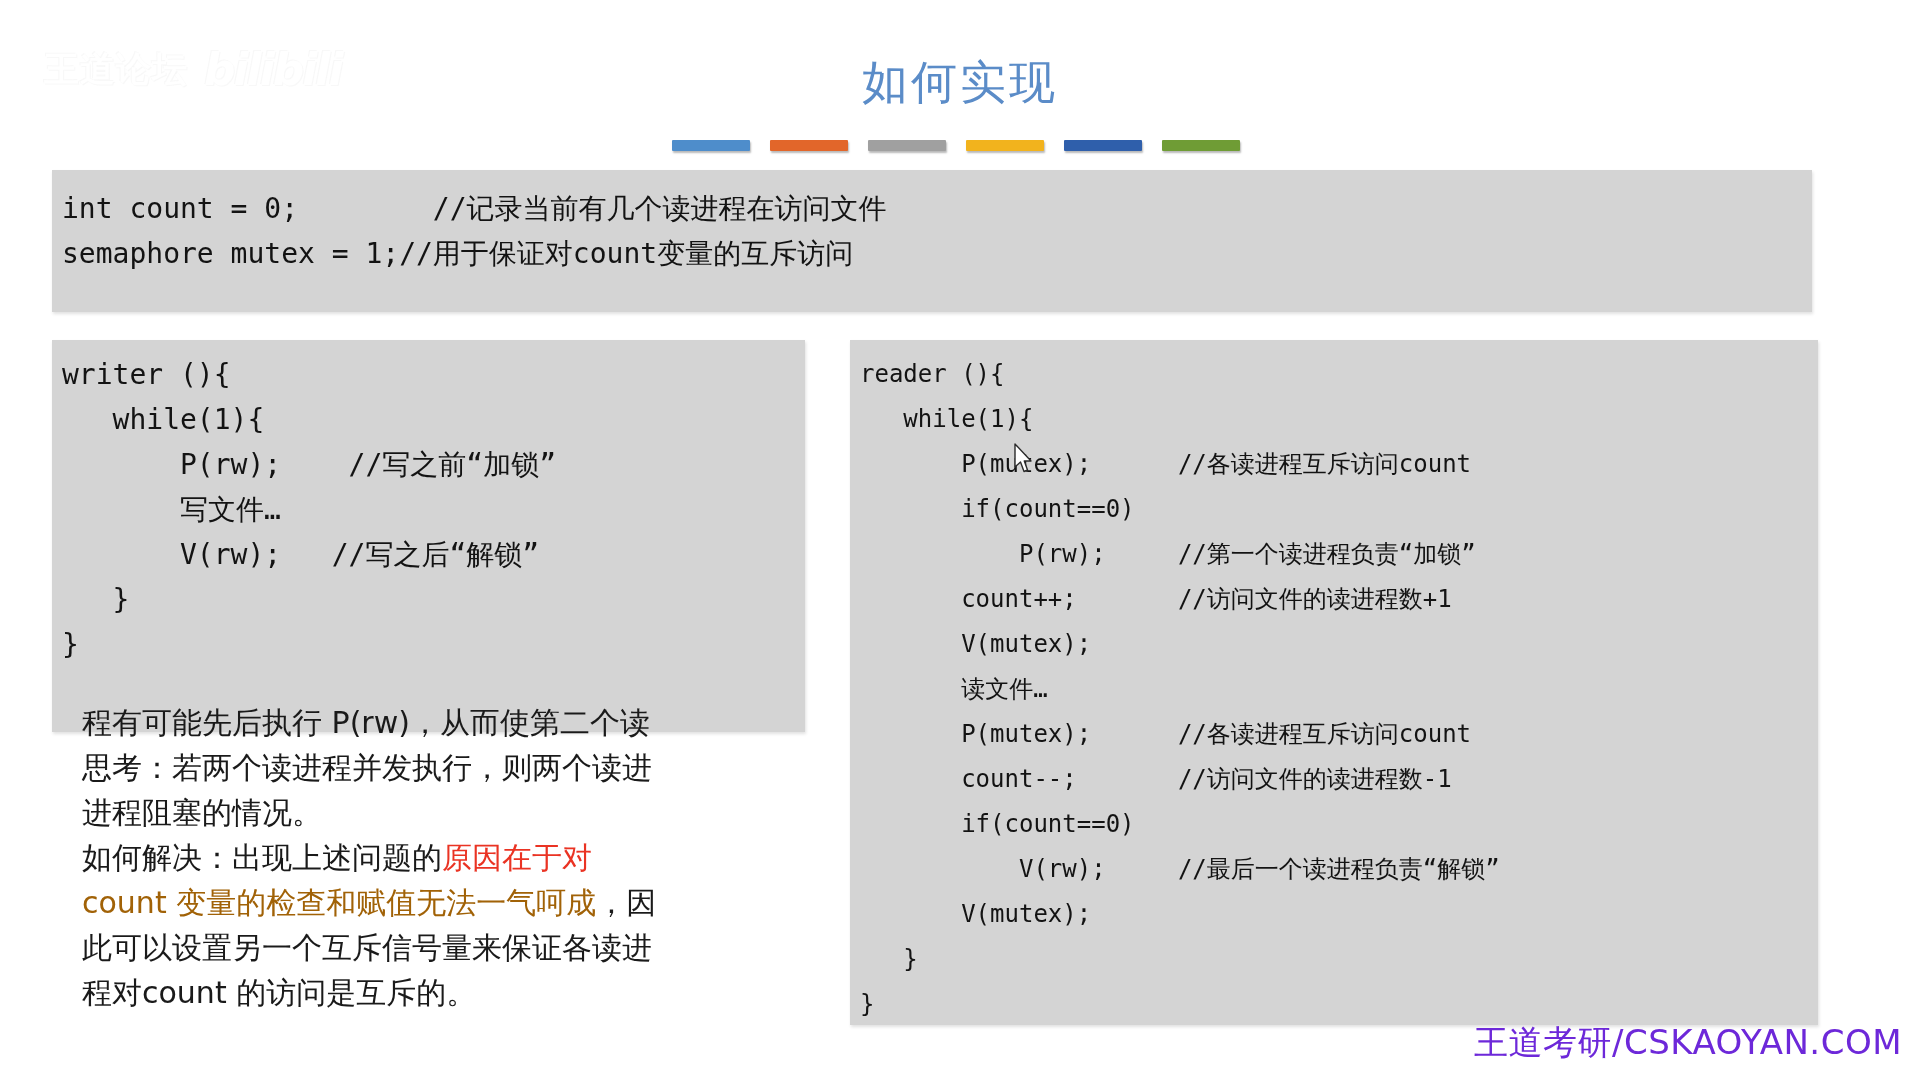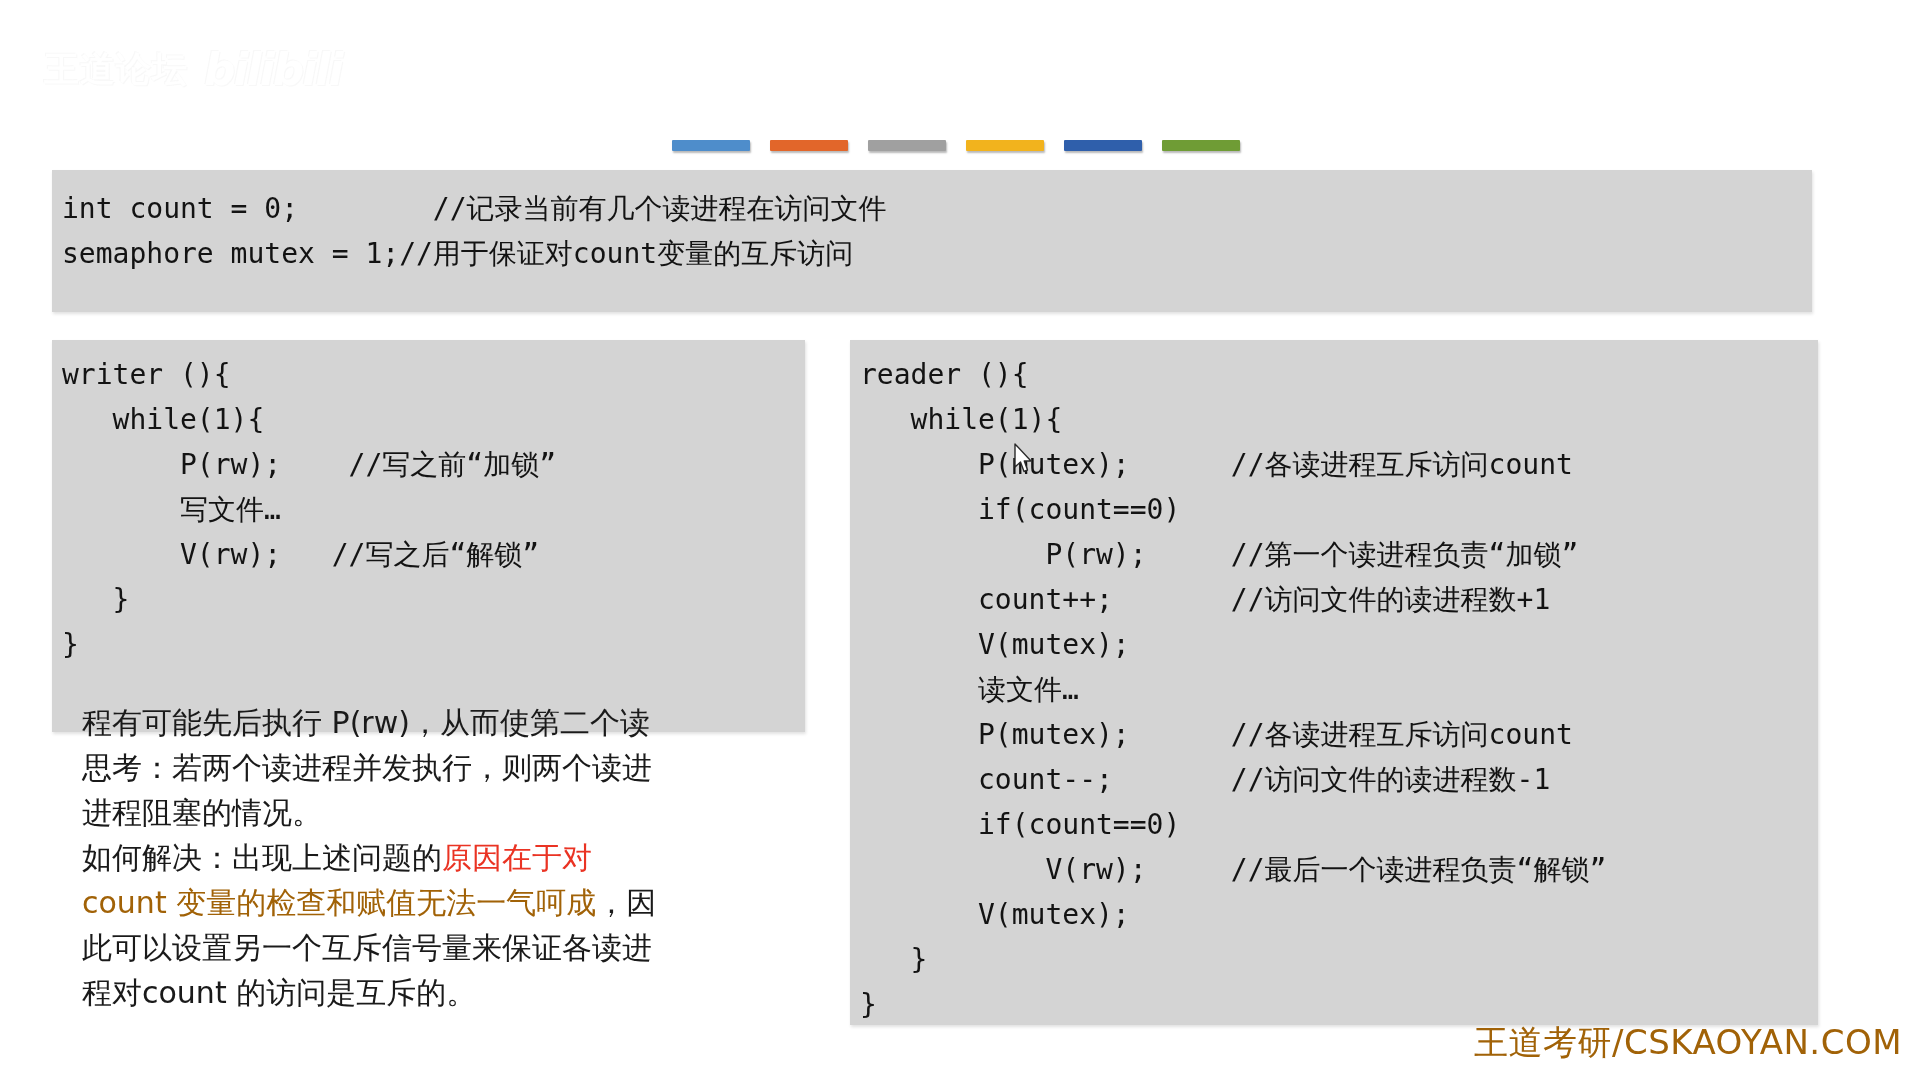--- a/index.html
+++ b/index.html
@@ -117,21 +117,21 @@
     font-size: 28px;
     line-height: 45px;
   }
   #block-reader {
     left: 850px;
     top: 340px;
     width: 968px;
     height: 685px;
     padding: 12px 0 8px 10px;
     box-sizing: border-box;
-    font-size: 28px;
+    font-size: 24px;
     line-height: 45px;
   }
 
   
   #explanation {
     position: absolute;
     left: 82px;
     top: 700px;
     width: 720px;
     font-family: "DejaVu Sans", "Liberation Sans", sans-serif;
@@ -172,20 +172,21 @@
 </head>
 <body>
 
 <div id="slide">
 
   <div id="watermark">
     <span class="wm-cn">王道论坛</span>
     <span class="wm-bili">bilibili</span>
   </div>
 
+  <div id="title">如何实现</div>
 
   <div id="accent-bars">
     <span class="bar" style="background: rgb(78, 141, 203);"></span>
     <span class="bar" style="background: rgb(226, 102, 42);"></span>
     <span class="bar" style="background: rgb(160, 160, 160);"></span>
     <span class="bar" style="background: rgb(242, 179, 29);"></span>
     <span class="bar" style="background: rgb(47, 95, 171);"></span>
     <span class="bar" style="background: rgb(111, 156, 53);"></span>
   </div>
 
@@ -198,19 +199,19 @@
   <div id="explanation">
     <p>程有可能先后执行 P(rw)，从而使第二个读</p>
     <p>思考：若两个读进程并发执行，则两个读进</p>
     <p>进程阻塞的情况。</p>
     <p><span>如何解决：出现上述问题的</span><span class="hl" style="color: rgb(234, 51, 35);">原因在于对</span></p>
     <p><span class="hl" style="color: #a16207;">count 变量的检查和赋值无法一气呵成</span><span>，因</span></p>
     <p>此可以设置另一个互斥信号量来保证各读进</p>
     <p>程对count 的访问是互斥的。</p>
   </div>
 
-  <div id="footer" style="color: #a16207;">王道考研/CSKAOYAN.COM</div>
+  <div id="footer" style="color: #6d28d9;">王道考研/CSKAOYAN.COM</div>
 
   <svg id="mouse-cursor" viewBox="0 0 22 32">
     <path d="M2,1 L2,24 L7.5,19 L11,28.5 L14.5,27 L11.3,18 L18,18 Z" fill="#ffffff" stroke="#2b2b2b" stroke-width="1.4" stroke-linejoin="round"></path>
   </svg>
 
 </div>
 
 </body></html>

